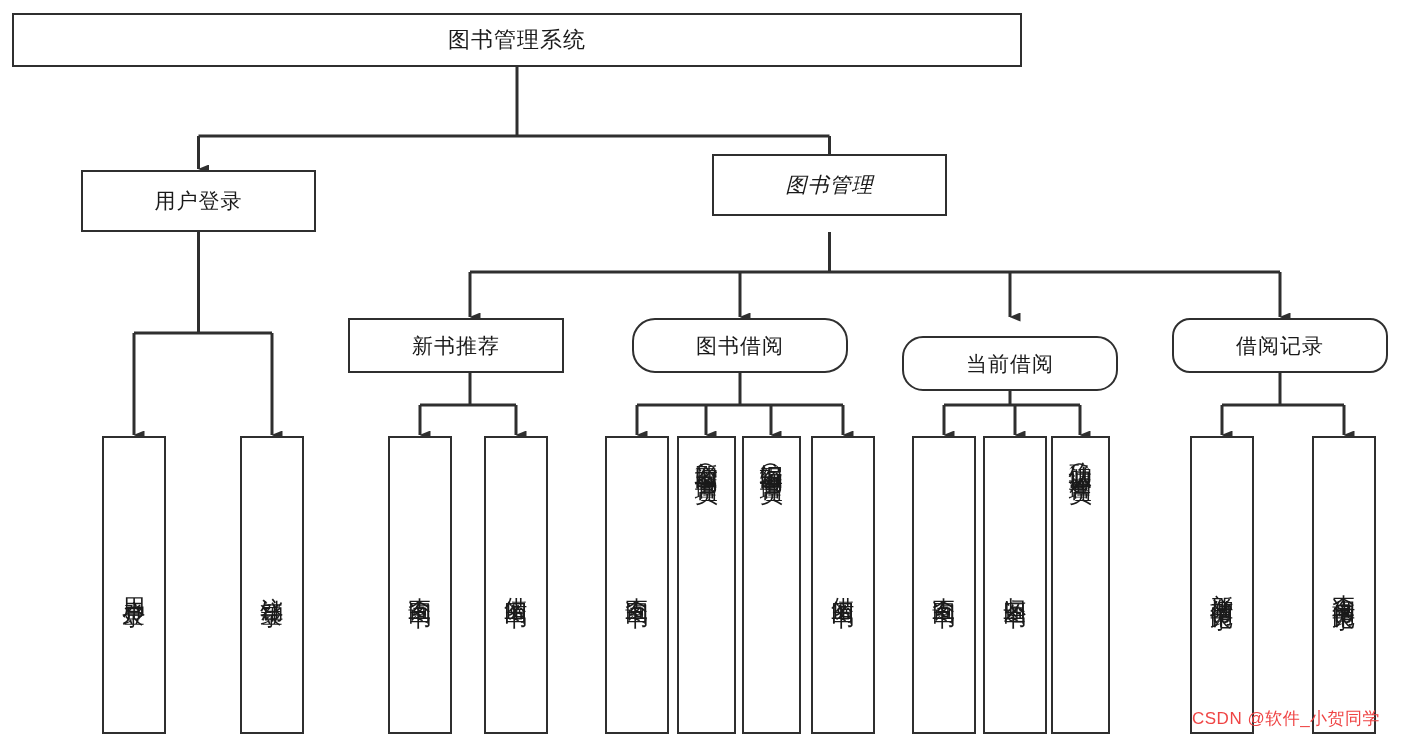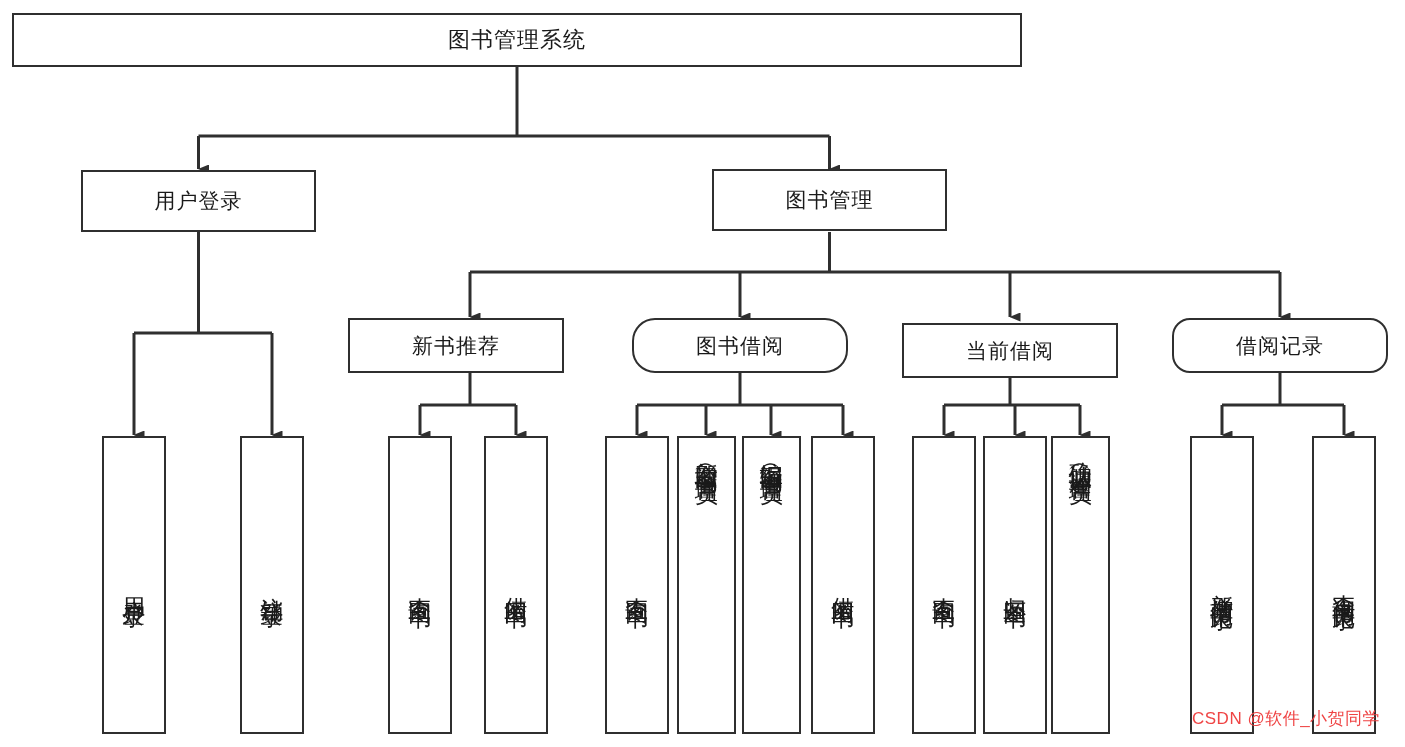--- a/index.html
+++ b/index.html
@@ -134,33 +134,33 @@
   </svg>
 
   <div class="node-box title-box" style="left:12px; top:13px; width:1010px; height:54px;">
     <span class="node-h">图书管理系统</span>
   </div>
 
   <div class="node-box" style="left:81px; top:170px; width:235px; height:62px;">
     <span class="node-h">用户登录</span>
   </div>
 
-  <div class="node-box" style="left:712px; top:169px; width:235px; height:62px;">
+  <div class="node-box" style="left:712px; top:154px; width:235px; height:62px;font-style:italic;">
     <span class="node-h">图书管理</span>
   </div>
 
   <div class="node-box" style="left:348px; top:318px; width:216px; height:55px;">
     <span class="node-h">新书推荐</span>
   </div>
 
   <div class="node-box" style="left:632px; top:318px; width:216px; height:55px;border-radius:23px;">
     <span class="node-h">图书借阅</span>
   </div>
 
-  <div class="node-box" style="left:902px; top:323px; width:216px; height:55px;">
+  <div class="node-box" style="left:902px; top:336px; width:216px; height:55px;border-radius:21px;">
     <span class="node-h">当前借阅</span>
   </div>
 
   <div class="node-box" style="left:1172px; top:318px; width:216px; height:55px;border-radius:18px;">
     <span class="node-h">借阅记录</span>
   </div>
 
   <div class="node-box" style="left:102px; top:436px; width:64px; height:298px;">
     <span class="node-v">用户登录</span>
   </div>

